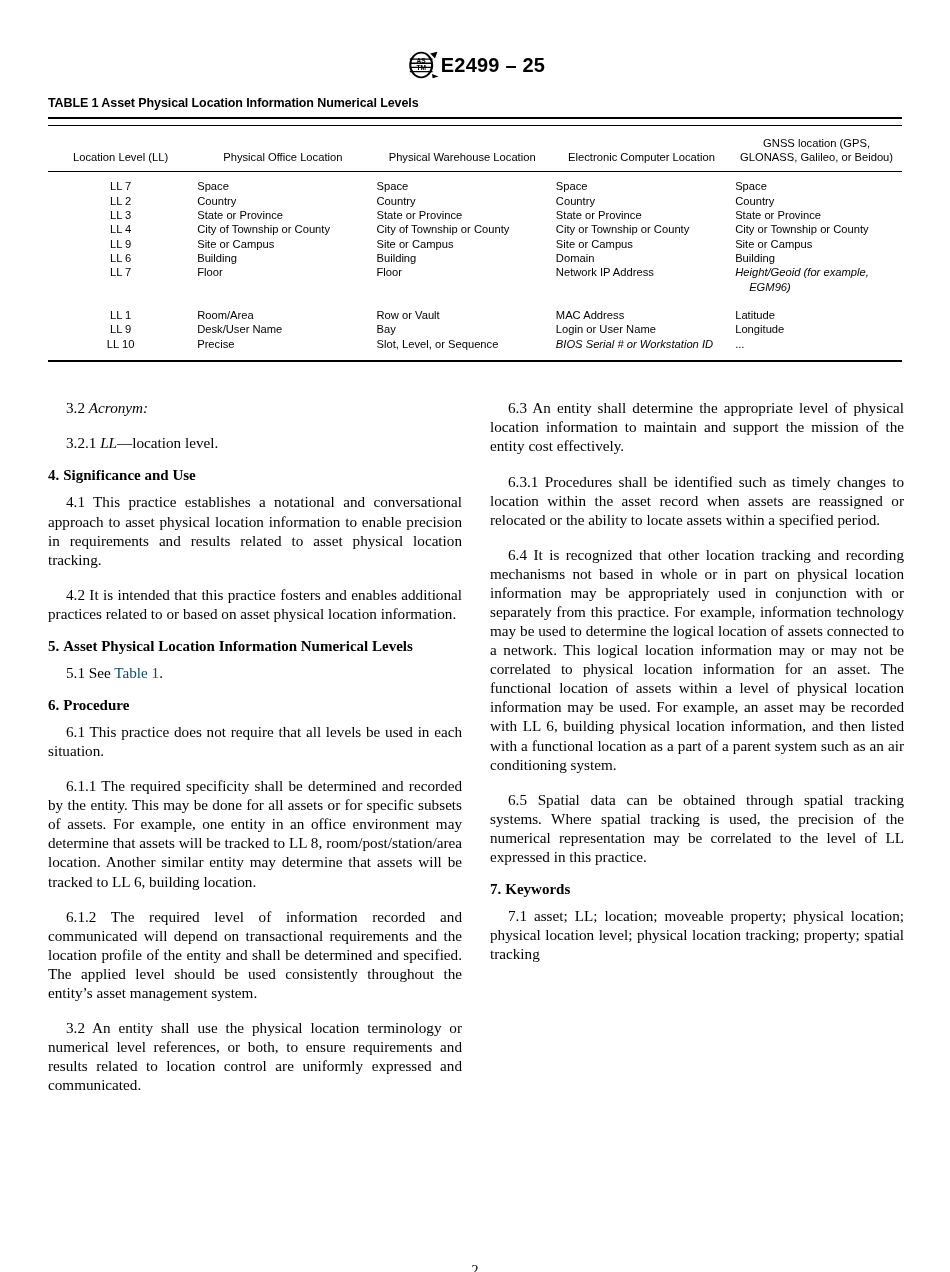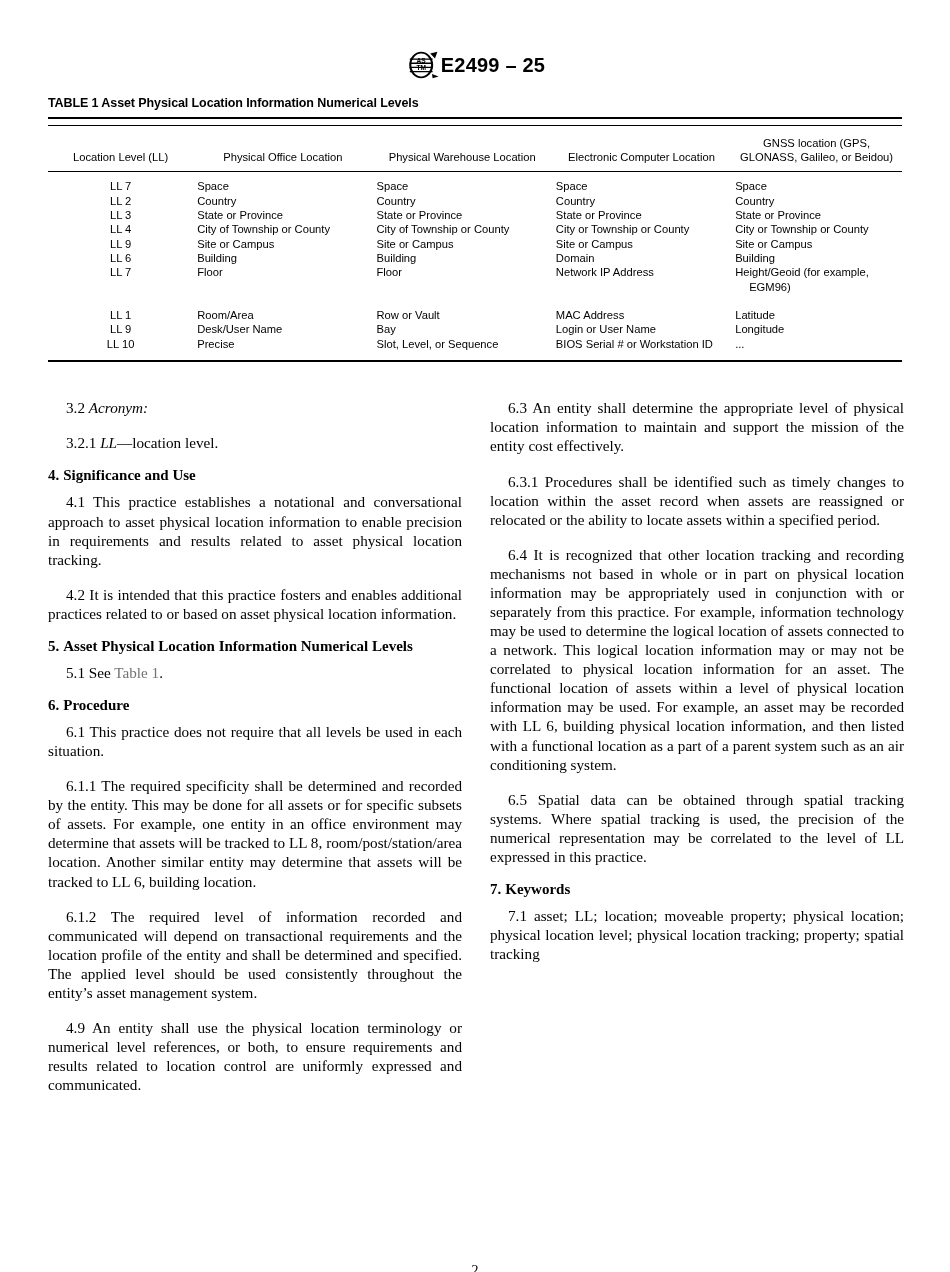--- a/index.html
+++ b/index.html
@@ -96,20 +96,21 @@
   td.ll-col {
     text-align: center;
   }
   td.txt-col {
     text-align: left;
   }
   .hang {
     display: block;
     padding-left: 14px;
     text-indent: -14px;
+    font-style: italic;
   }
   tr.spacer-row td {
     height: 11px;
     padding: 0;
   }
 
   
   col.c0 { width: 17.0%; }
   col.c1 { width: 21.0%; }
   col.c2 { width: 21.0%; }
@@ -149,21 +150,21 @@
     text-indent: 0;
     line-height: 1.2;
   }
   h3.sect .num {
     margin-right: 4px;
   }
   .ital {
     font-style: italic;
   }
   a.xref, .xref {
-    color: #737373;
+    color: #0c4a6e;
     text-decoration: none;
   }
 
   
   .page-number {
     position: absolute;
     left: 0;
     right: 0;
     top: 1215px;
     text-align: center;
@@ -344,21 +345,21 @@
 
       <p class="para"><span>5.1  See </span><a class="xref" href="#">Table 1</a><span>.</span></p>
 
       <h3 class="sect">
         <span class="num">6.</span><span>Procedure</span>
       </h3>
 
       <p class="para">6.1  This practice does not require that all levels be used in each situation.</p>
       <p class="para">6.1.1  The required specificity shall be determined and recorded by the entity. This may be done for all assets or for specific subsets of assets. For example, one entity in an office environment may determine that assets will be tracked to LL 8, room/post/station/area location. Another similar entity may determine that assets will be tracked to LL 6, building location.</p>
       <p class="para">6.1.2  The required level of information recorded and communicated will depend on transactional requirements and the location profile of the entity and shall be determined and specified. The applied level should be used consistently throughout the entity’s asset management system.</p>
-      <p class="para gap-before">4.9  An entity shall use the physical location terminology or numerical level references, or both, to ensure requirements and results related to location control are uniformly expressed and communicated.</p>
+      <p class="para gap-before">3.2  An entity shall use the physical location terminology or numerical level references, or both, to ensure requirements and results related to location control are uniformly expressed and communicated.</p>
     </div>
 
     <div class="col">
 
       <p class="para">6.3  An entity shall determine the appropriate level of physical location information to maintain and support the mission of the entity cost effectively.</p>
       <p class="para gap-before">6.3.1  Procedures shall be identified such as timely changes to location within the asset record when assets are reassigned or relocated or the ability to locate assets within a specified period.</p>
       <p class="para gap-before">6.4  It is recognized that other location tracking and recording mechanisms not based in whole or in part on physical location information may be appropriately used in conjunction with or separately from this practice. For example, information technology may be used to determine the logical location of assets connected to a network. This logical location information may or may not be correlated to physical location information for an asset. The functional location of assets within a level of physical location information may be used. For example, an asset may be recorded with LL 6, building physical location information, and then listed with a functional location as a part of a parent system such as an air conditioning system.</p>
       <p class="para gap-before">6.5  Spatial data can be obtained through spatial tracking systems. Where spatial tracking is used, the precision of the numerical representation may be correlated to the level of LL expressed in this practice.</p>
 
       <h3 class="sect">

